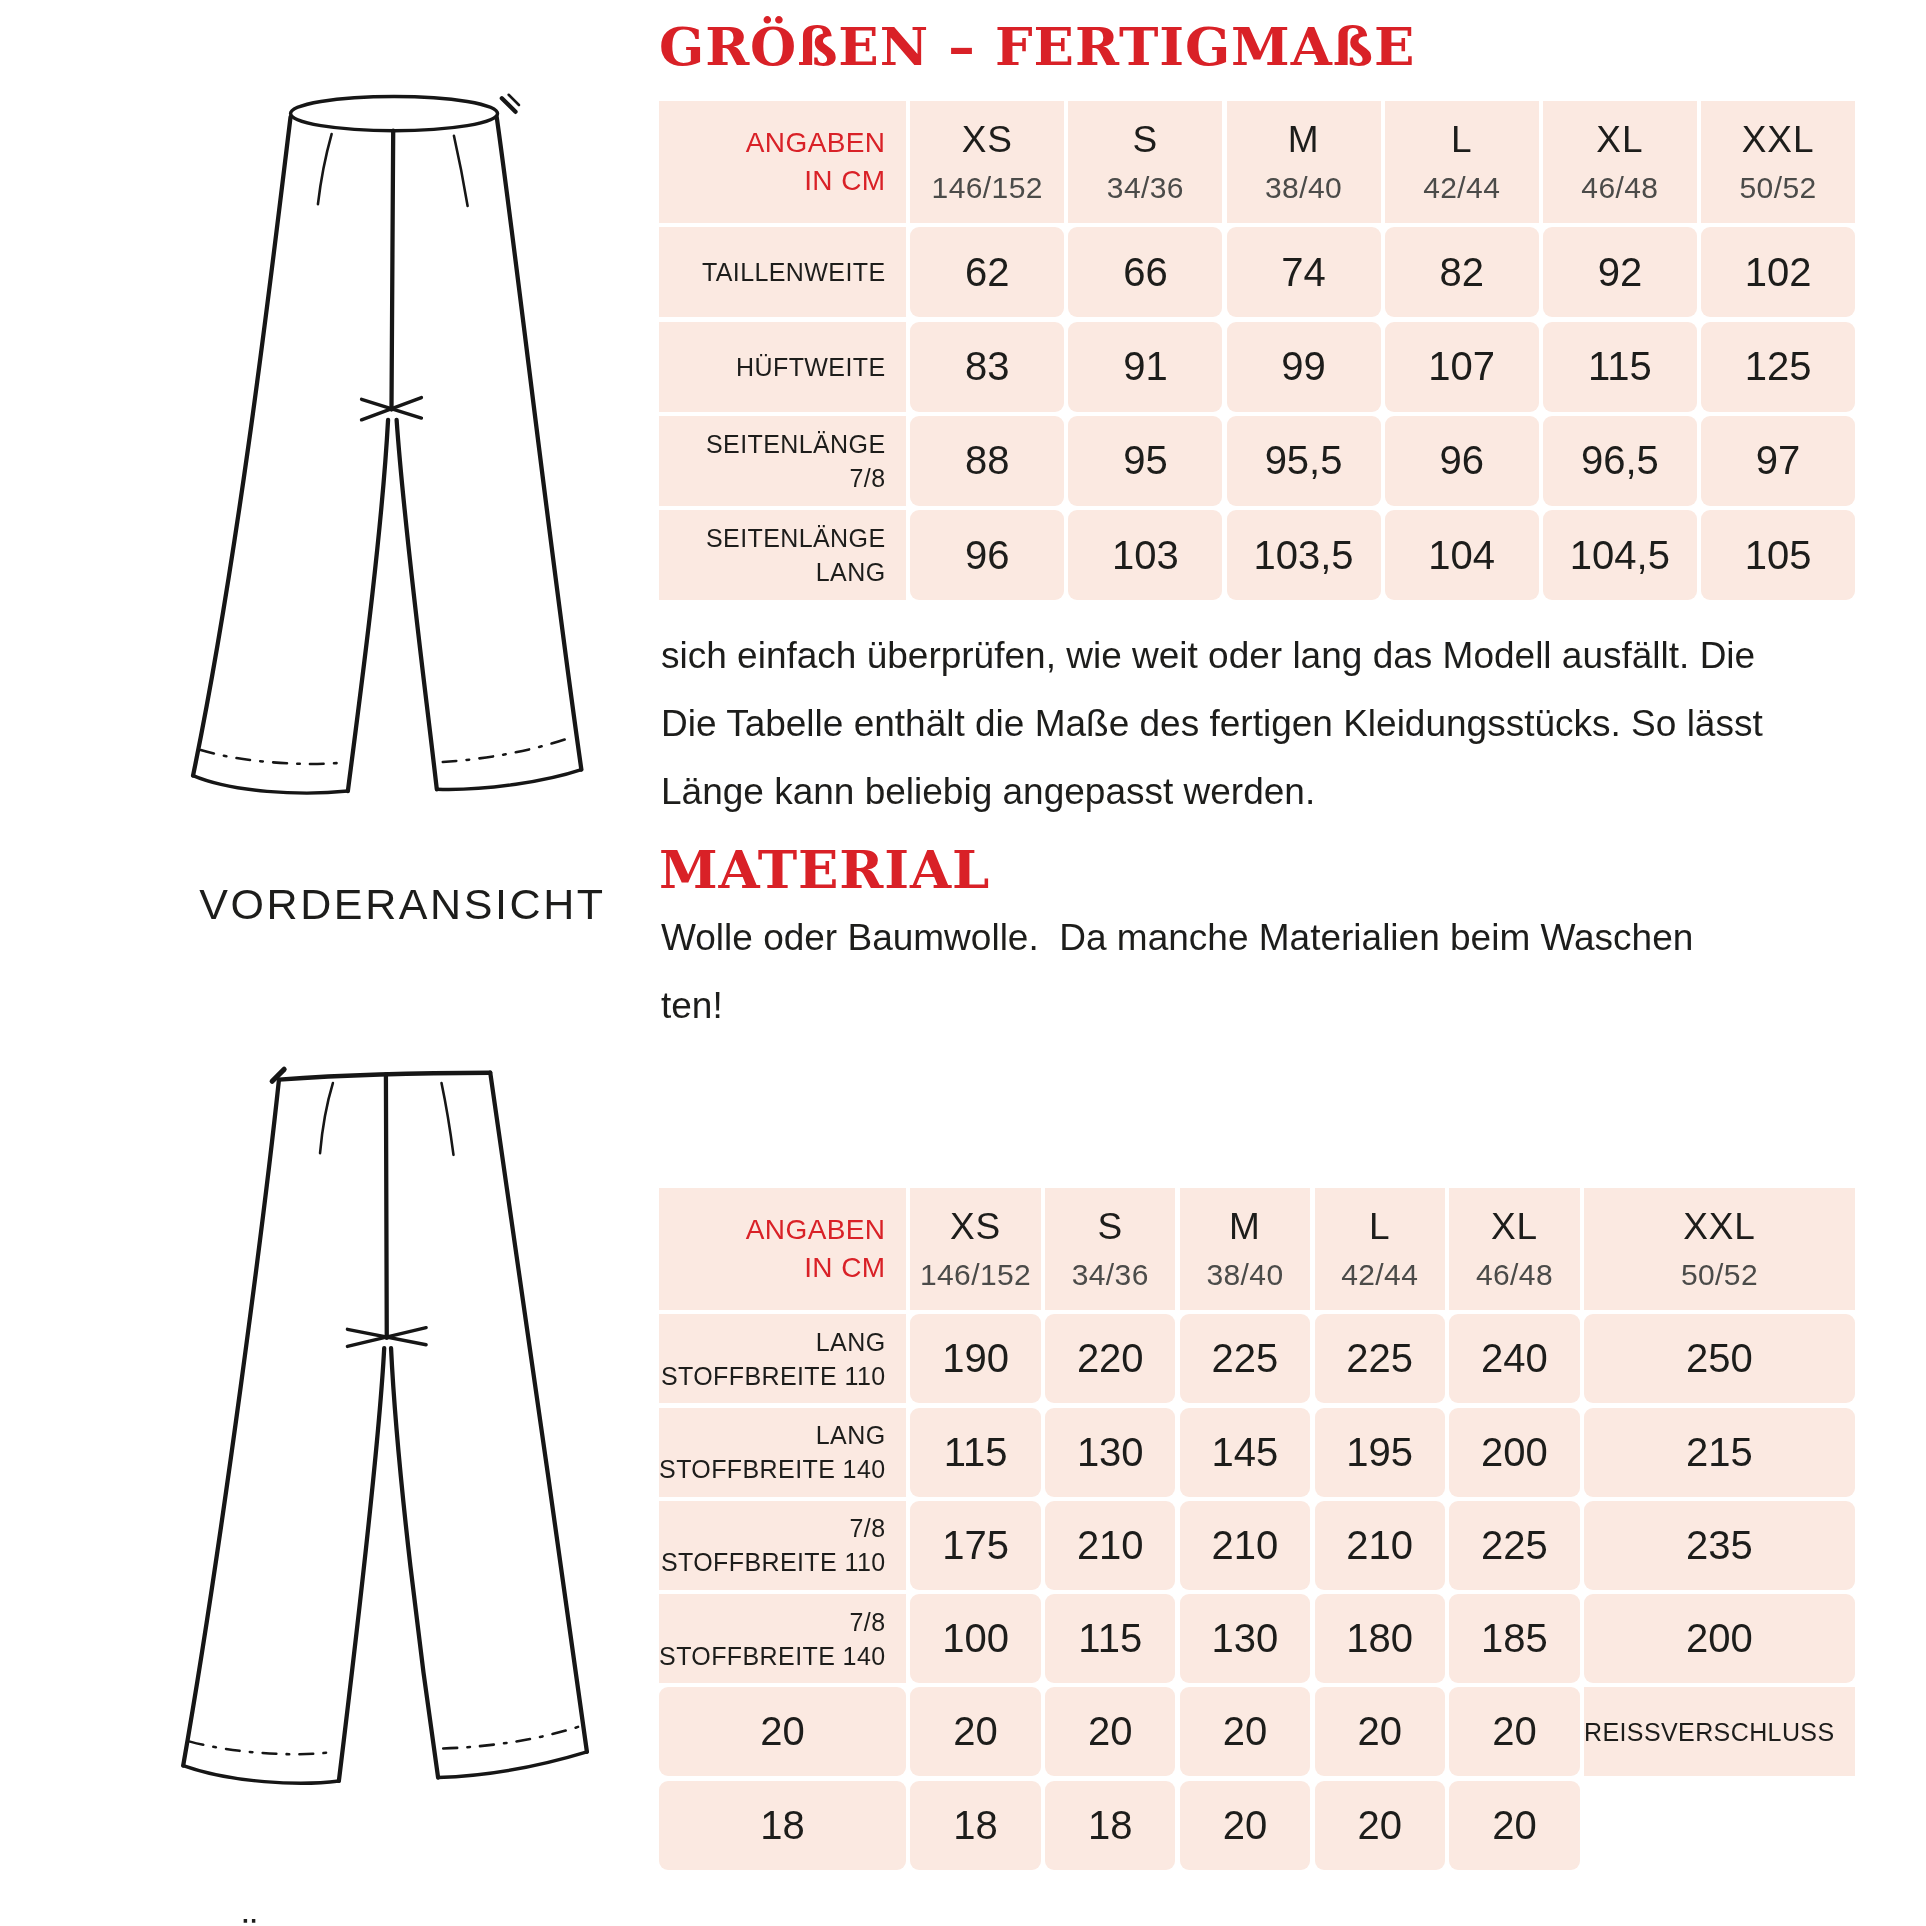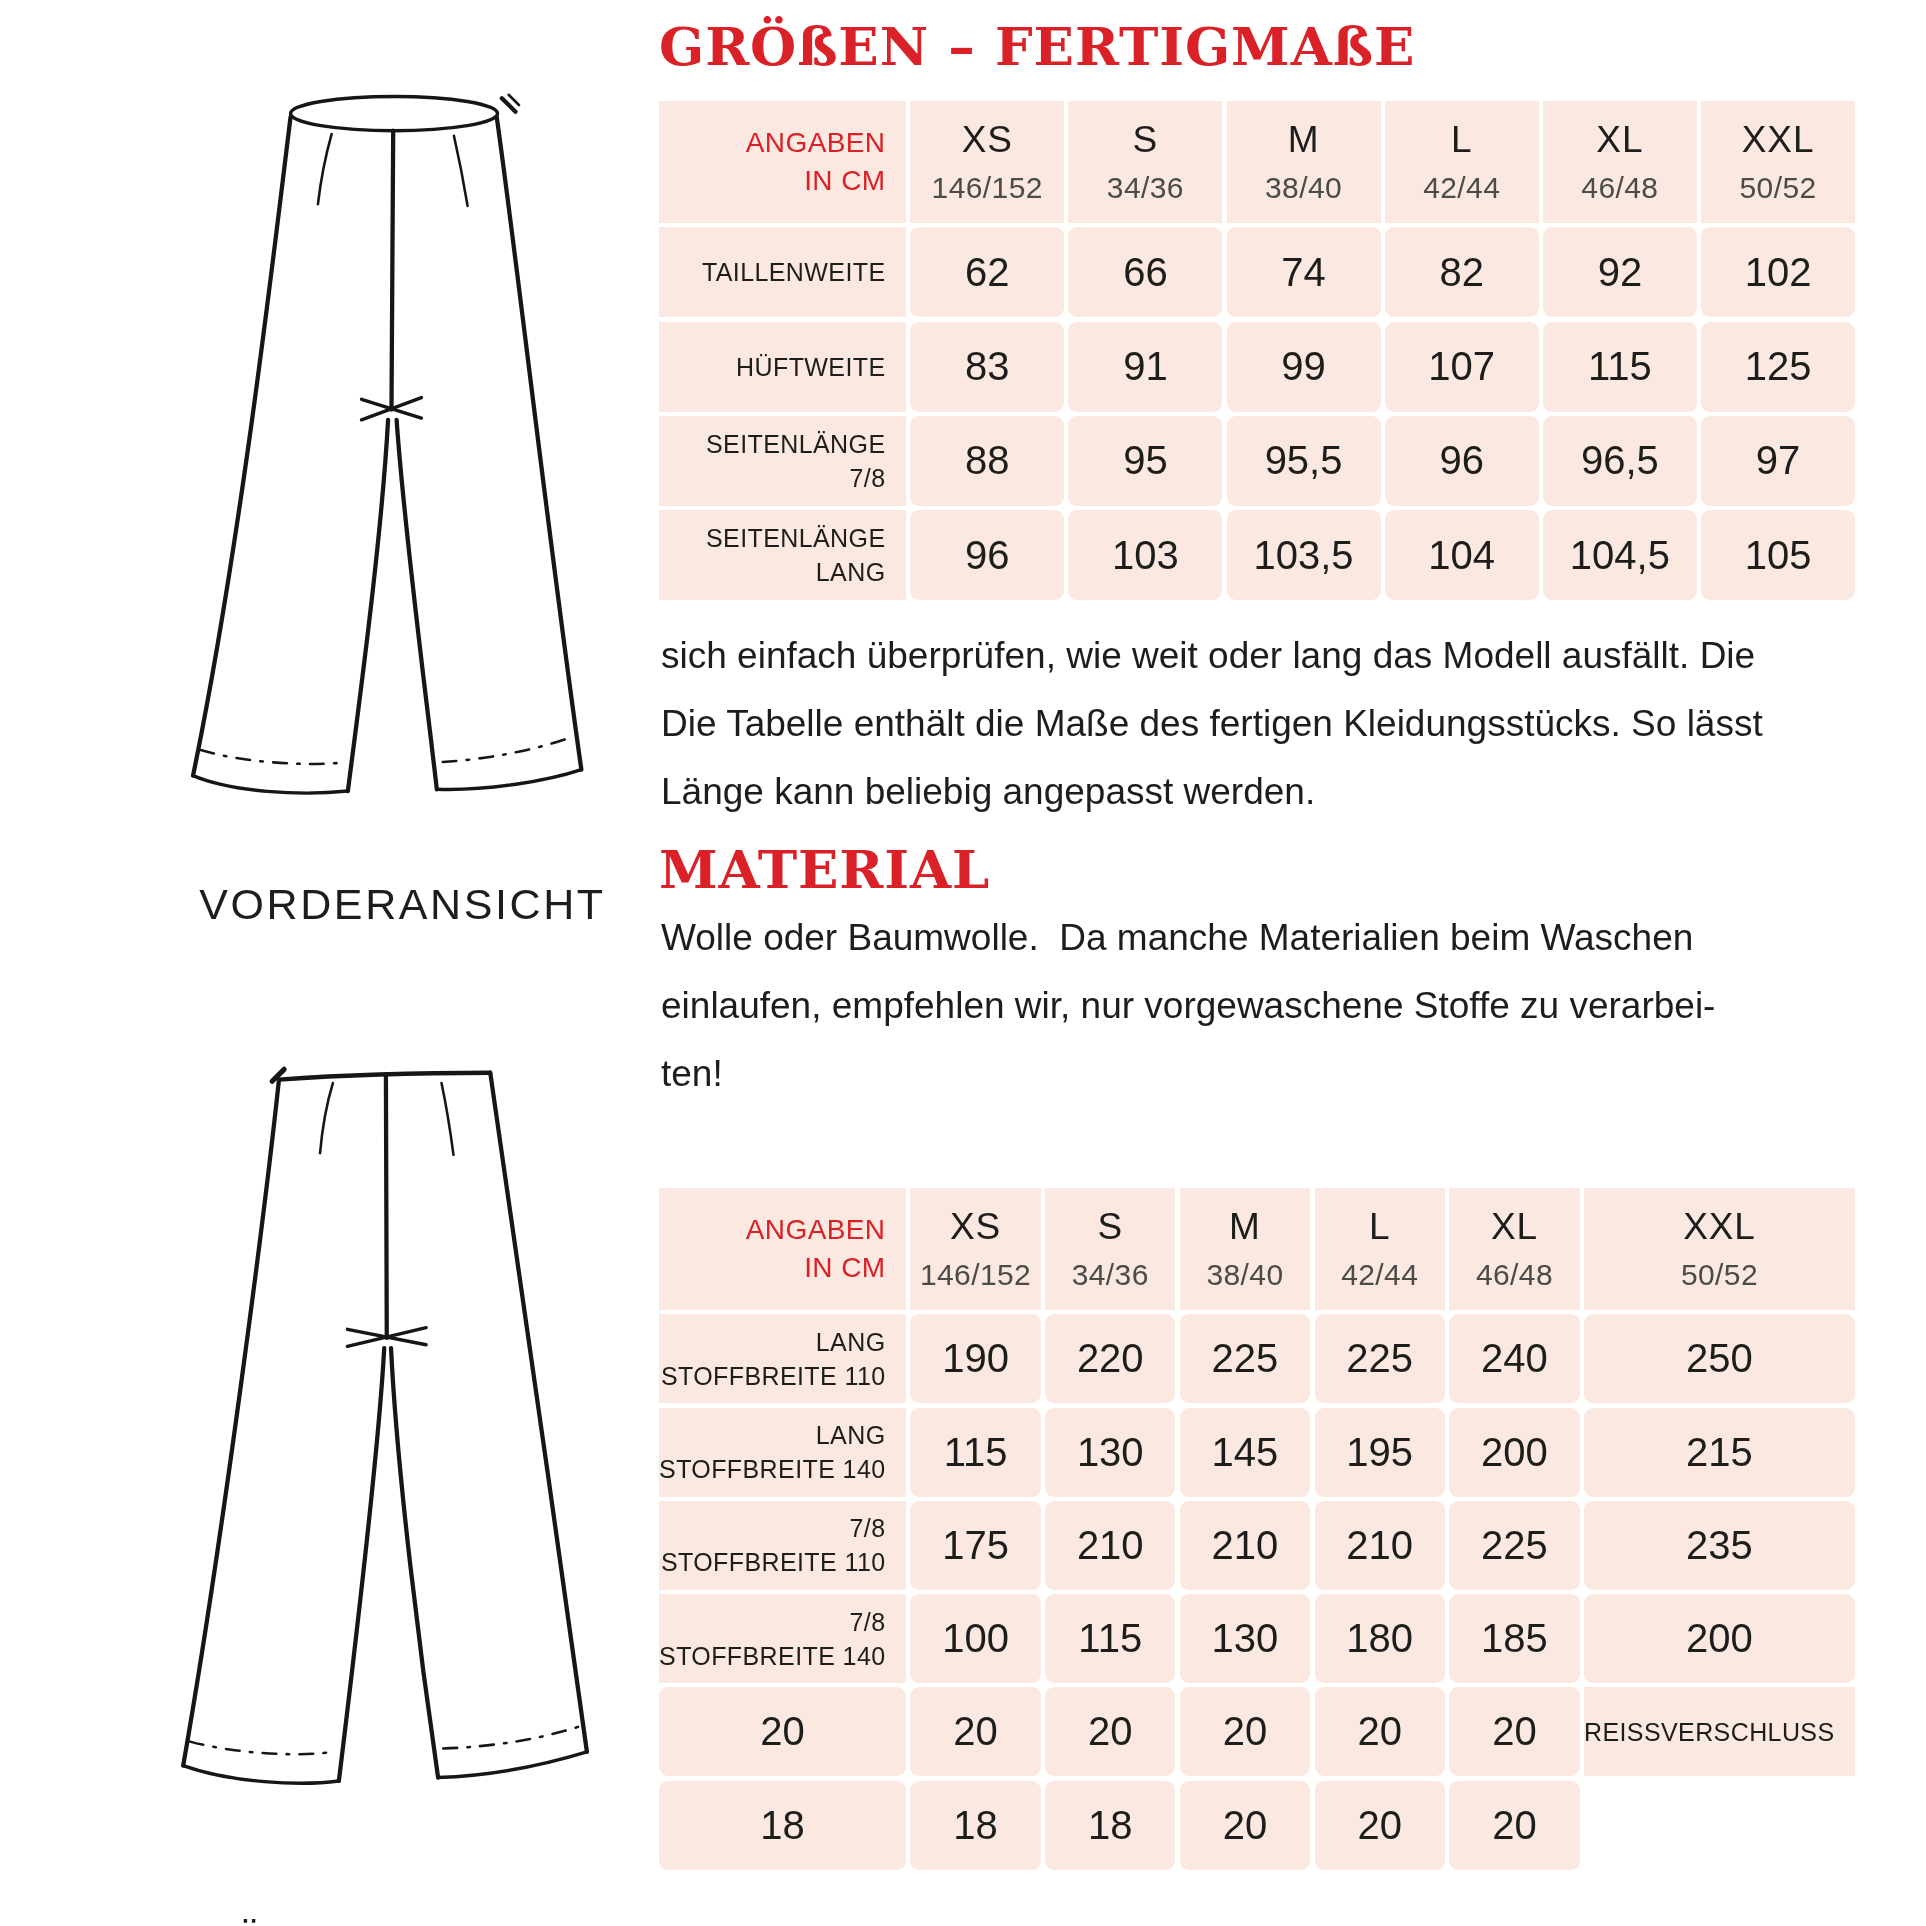--- a/index.html
+++ b/index.html
@@ -174,21 +174,20 @@
   <div id="sizes-description" class="para">
       <div class="line">sich einfach überprüfen, wie weit oder lang das Modell ausfällt. Die</div>
       <div class="line">Die Tabelle enthält die Maße des fertigen Kleidungsstücks. So lässt</div>
       <div class="line">Länge kann beliebig angepasst werden.</div>
     </div>
 
   <h2 id="material-title" class="headline">MATERIAL</h2>
 
   <div id="material-description" class="para">
       <div class="line">Wolle oder Baumwolle.  Da manche Materialien beim Waschen</div>
-      <div class="line">einlaufen, empfehlen wir, nur vorgewaschene Stoffe zu verarbei-</div>
       <div class="line">ten!</div>
     </div>
 
   <div id="material-table" class="mtable">
       <div class="cell label head-label">
         <div class="hl">ANGABEN</div>
         <div class="hl">IN CM</div>
       </div>
       <div class="cell head-size">
         <div class="size">XS</div>

